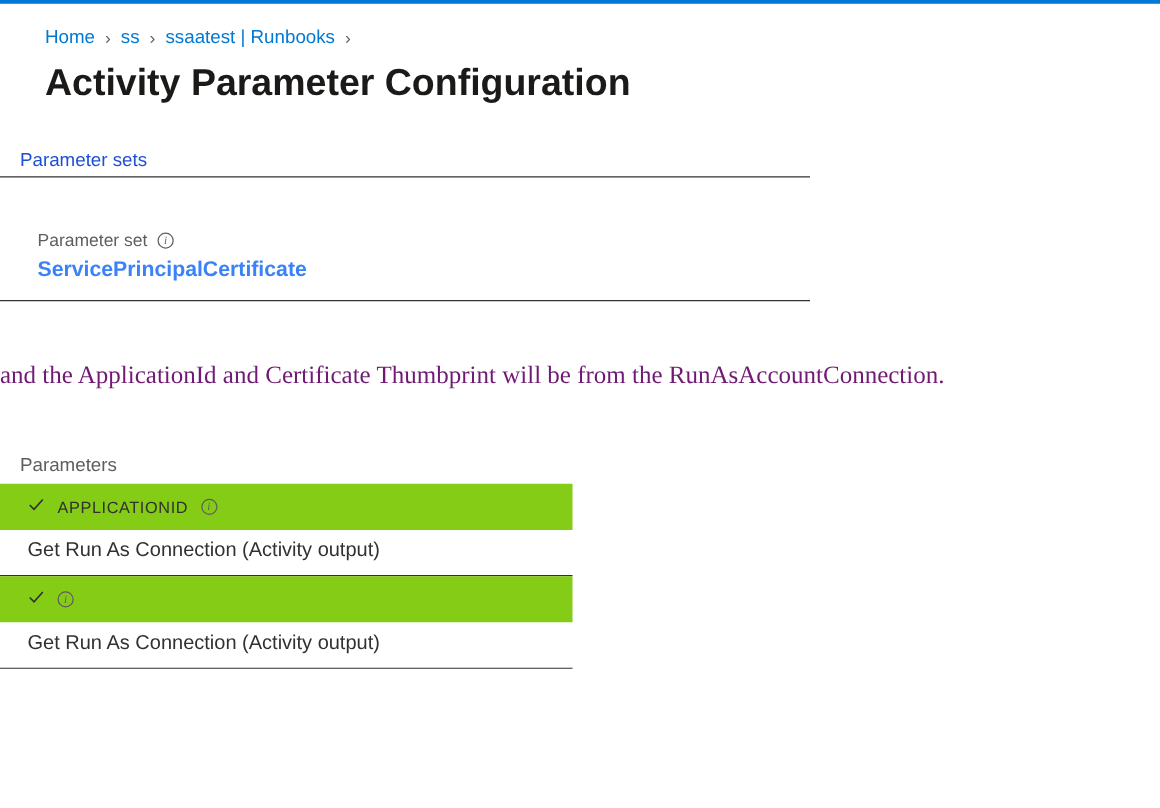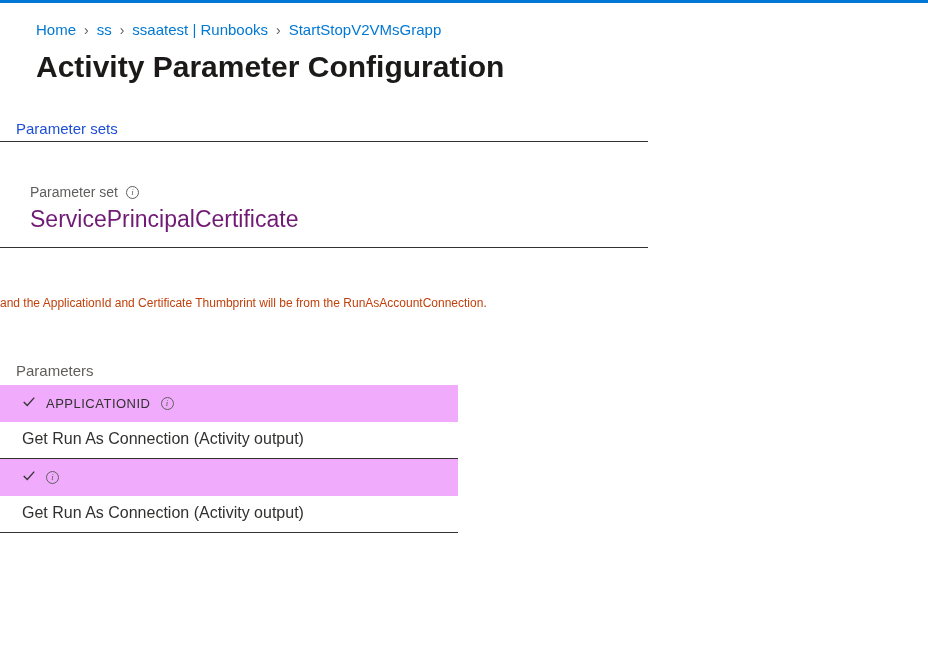--- a/index.html
+++ b/index.html
@@ -55,57 +55,59 @@
     .field-label-row {
       display: flex;
       align-items: center;
       gap: 8px;
       color: #605e5c;
       font-size: 14px;
       margin-bottom: 6px;
       margin-top: 28px;
     }
     .field-value {
-      color: #701a75;
-      font-size: 23px;
+      color: #3b82f6;
+      font-size: 17px;
       padding-bottom: 6px;
+      font-weight: bold;
     }
     .info-icon {
       width: 13px;
       height: 13px;
       border: 1px solid #605e5c;
       border-radius: 50%;
       display: inline-flex;
       align-items: center;
       justify-content: center;
       font-size: 9px;
       color: #605e5c;
       font-style: italic;
       font-family: serif;
       cursor: pointer;
       line-height: 1;
     }
     .description {
-      font-size: 12px;
-      color: #c2410c;
+      font-size: 20px;
+      color: #701a75;
       padding: 48px 0 34px 0;
+      font-family: Liberation Serif, serif;
     }
     .param-section-label {
       font-size: 15px;
       color: #605e5c;
       font-weight: 400;
       padding: 6px 0 6px 16px;
       margin: 12px 470px 0 0;
     }
     .param-item {
       margin: 0 470px 0 0;
       border-bottom: 1px solid #323130;
     }
     .param-header {
-      background: #f0abfc;
+      background: #84cc16;
       padding: 10px 14px 10px 22px;
       display: flex;
       align-items: center;
       gap: 10px;
       cursor: pointer;
     }
     .param-header .check {
       color: #323130;
       font-size: 13px;
     }
@@ -130,21 +132,20 @@
 </head>
 <body>
 
 <nav class="breadcrumb">
   <a>Home</a>
   <span class="chev">›</span>
   <a>ss</a>
   <span class="chev">›</span>
   <a>ssaatest | Runbooks</a>
   <span class="chev">›</span>
-  <span class="current">StartStopV2VMsGrapp</span>
 </nav>
 
 <h1 class="page-title">Activity Parameter Configuration</h1>
 
 <div class="section-label">Parameter sets</div>
 
 <div class="field-block">
   <div class="field-label-row">
     <span>Parameter set</span>
     <span class="info-icon">i</span>

